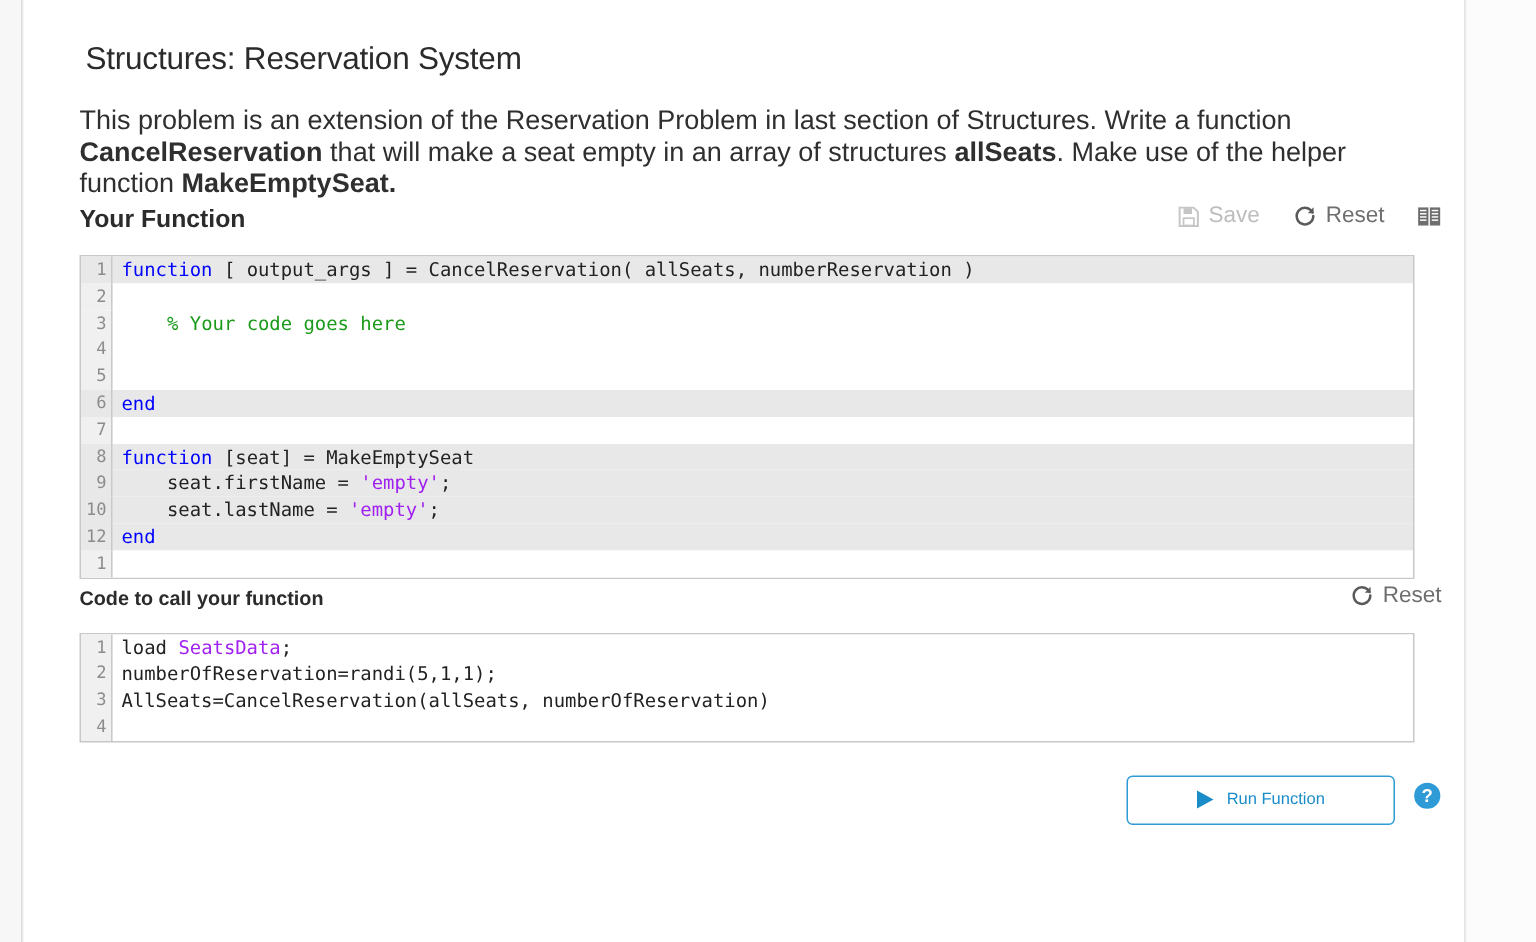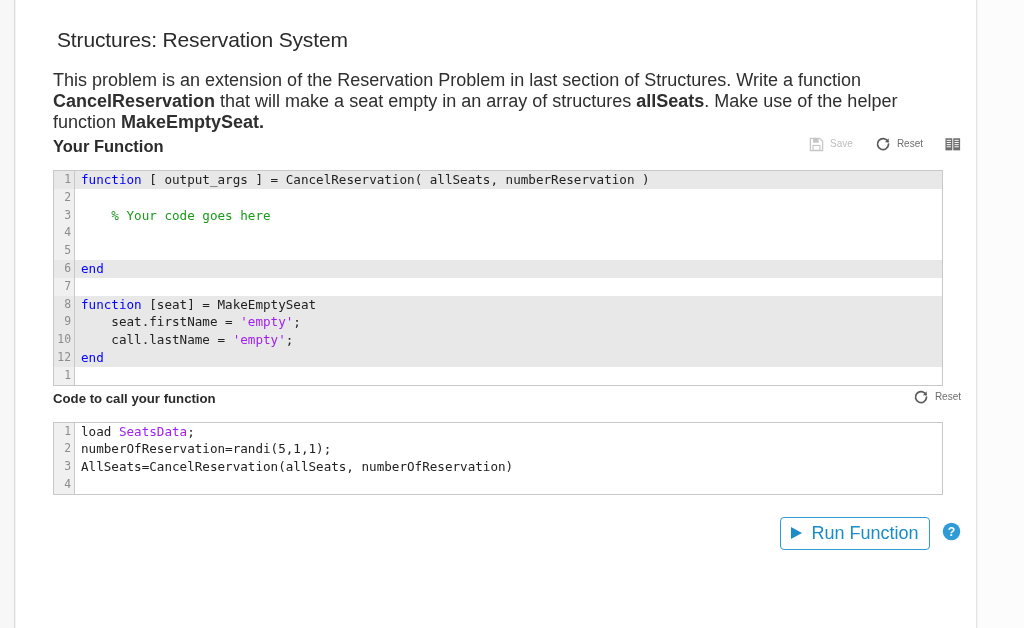--- a/index.html
+++ b/index.html
@@ -92,21 +92,21 @@
     right: 0;
     top: 1px;
     display: flex;
     align-items: center;
     gap: 22px;
   }
   .tool-btn {
     display: flex;
     align-items: center;
     gap: 6px;
-    font-size: 10px;
+    font-size: 15px;
     color: #6e6e6e;
     cursor: pointer;
     user-select: none;
     line-height: 20px;
   }
   .tool-btn.disabled { color: #bdbdbd; cursor: default; }
   .tool-btn svg { display: block; }
 
   
   .editor {
@@ -167,27 +167,27 @@
     top: 0;
     display: flex;
     align-items: center;
     gap: 12px;
   }
   .run-button {
     display: flex;
     align-items: center;
     justify-content: center;
     gap: 9px;
-    width: 150px;
+    width: 179px;
     height: 33px;
     border: 1px solid #2e9bd6;
     border-radius: 4px;
     background: #ffffff;
     color: #1a8cc8;
-    font-size: 18px;
+    font-size: 11px;
     cursor: pointer;
     user-select: none;
     box-sizing: border-box;
   }
   .play-tri {
     width: 0; height: 0;
     border-left: 11px solid #1a8cc8;
     border-top: 6.5px solid transparent;
     border-bottom: 6.5px solid transparent;
   }
@@ -289,21 +289,21 @@
             <div class="code-row hl">
               <div class="gutter">8</div>
               <div class="code-text"><span class="kw">function</span><span> [seat] = MakeEmptySeat</span></div>
             </div>
             <div class="code-row hl">
               <div class="gutter">9</div>
               <div class="code-text"><span>    seat.firstName = </span><span class="str">'empty'</span><span>;</span></div>
             </div>
             <div class="code-row hl">
               <div class="gutter">10</div>
-              <div class="code-text"><span>    call.lastName = </span><span class="str">'empty'</span><span>;</span></div>
+              <div class="code-text"><span>    seat.lastName = </span><span class="str">'empty'</span><span>;</span></div>
             </div>
             <div class="code-row hl">
               <div class="gutter">12</div>
               <div class="code-text"><span class="kw">end</span></div>
             </div>
             <div class="code-row">
               <div class="gutter">1</div>
               <div class="code-text"><span></span></div>
             </div>
           </div>

